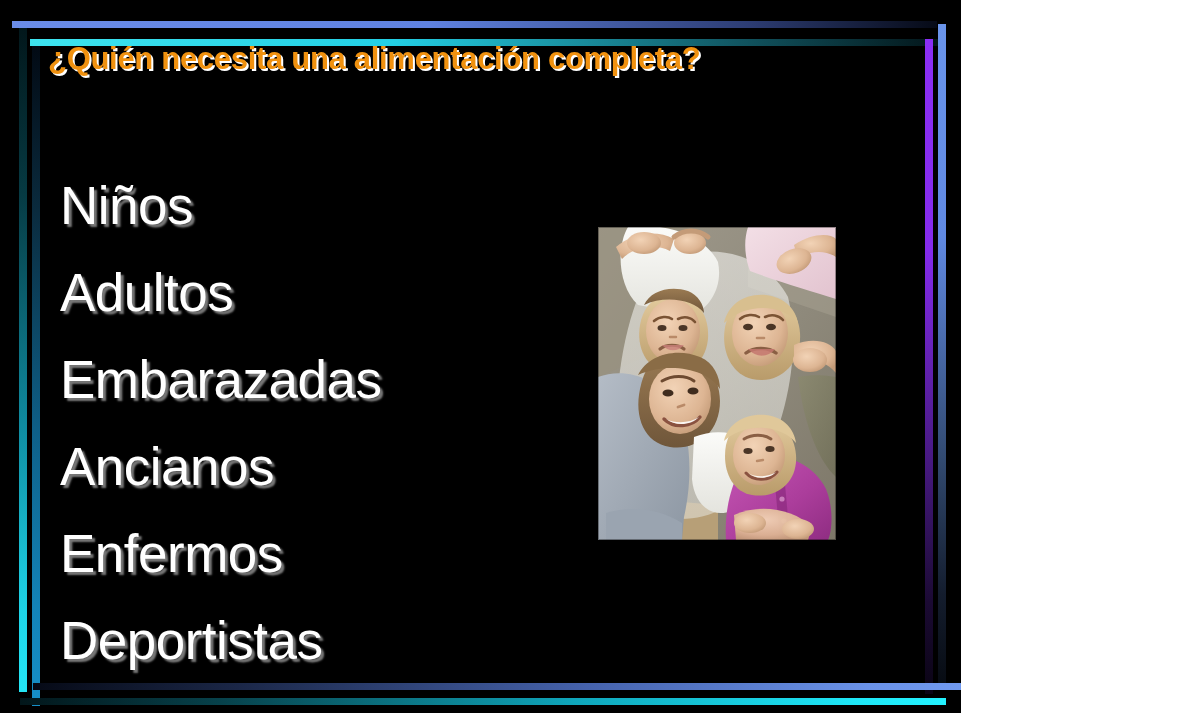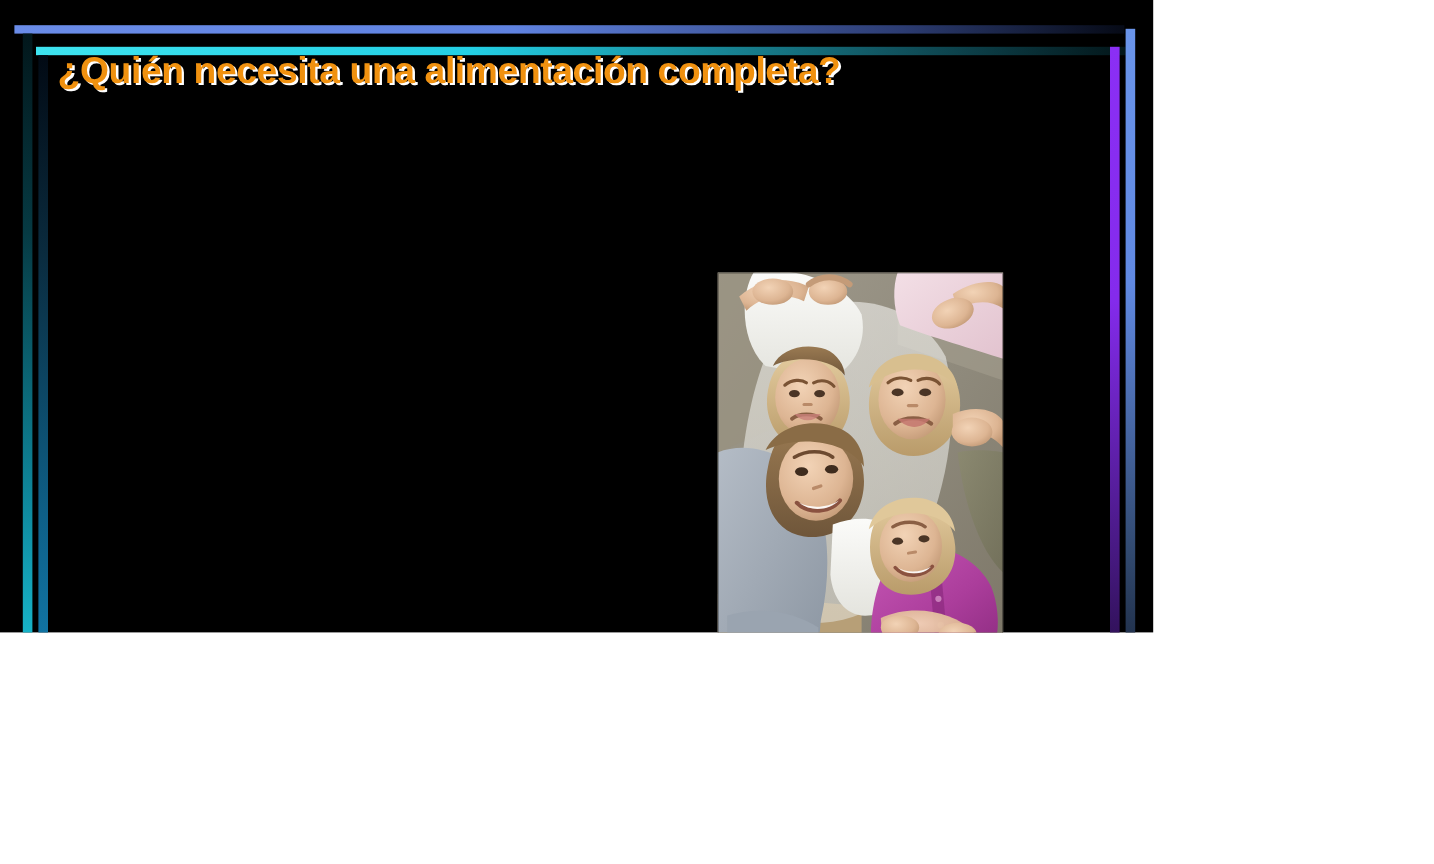--- a/index.html
+++ b/index.html
@@ -21,21 +21,21 @@
     width: 1195px;
     height: 720px;
     background: #ffffff;
   }
 
   .slide-surface {
     position: absolute;
     left: 0;
     top: 0;
     width: 961px;
-    height: 527px;
+    height: 713px;
     background: #000000;
     overflow: hidden;
   }
 
   
   
   .bar-top-blue {
     position: absolute;
     left: 12px;
     top: 21px;
@@ -166,20 +166,28 @@
     <div class="bar-top-cyan"></div>
     <div class="bar-left-cyan"></div>
     <div class="bar-left-blue"></div>
     <div class="bar-right-purple"></div>
     <div class="bar-right-blue"></div>
     <div class="bar-bottom-blue"></div>
     <div class="bar-bottom-cyan"></div>
 
     <div class="slide-title">¿Quién necesita una alimentación completa?</div>
 
+    <ul class="slide-body-list">
+      <li>Niños</li>
+      <li>Adultos</li>
+      <li>Embarazadas</li>
+      <li>Ancianos</li>
+      <li>Enfermos</li>
+      <li>Deportistas</li>
+    </ul>
 
     <div class="photo-frame">
       <svg viewBox="0 0 238 313" xmlns="http://www.w3.org/2000/svg" aria-hidden="true">
         <defs>
           <linearGradient id="bgfloor" x1="0" y1="0" x2="1" y2="1">
             <stop offset="0%" stop-color="#a09a8c"></stop>
             <stop offset="55%" stop-color="#8f8a7c"></stop>
             <stop offset="100%" stop-color="#7d7768"></stop>
           </linearGradient>
           <radialGradient id="skin" cx="40%" cy="35%" r="70%">

